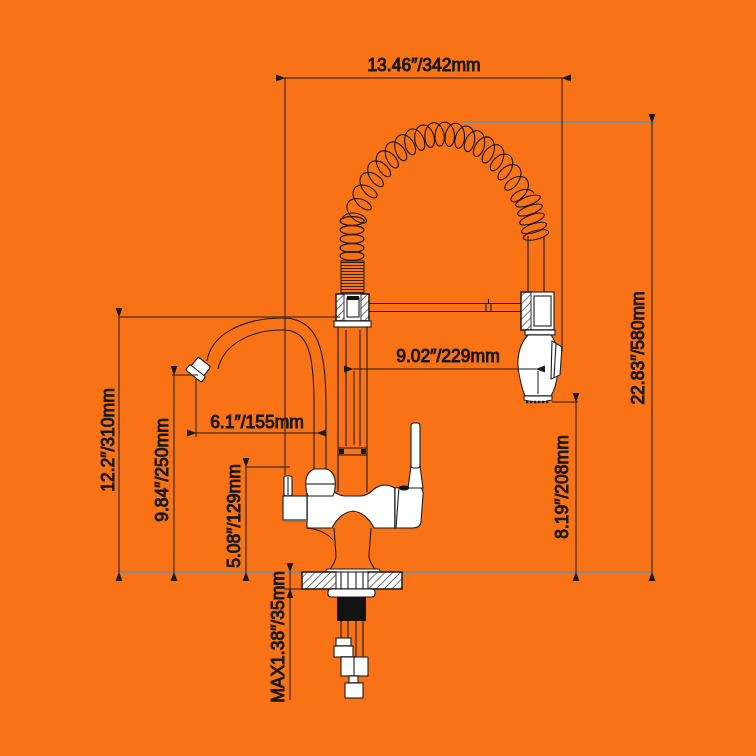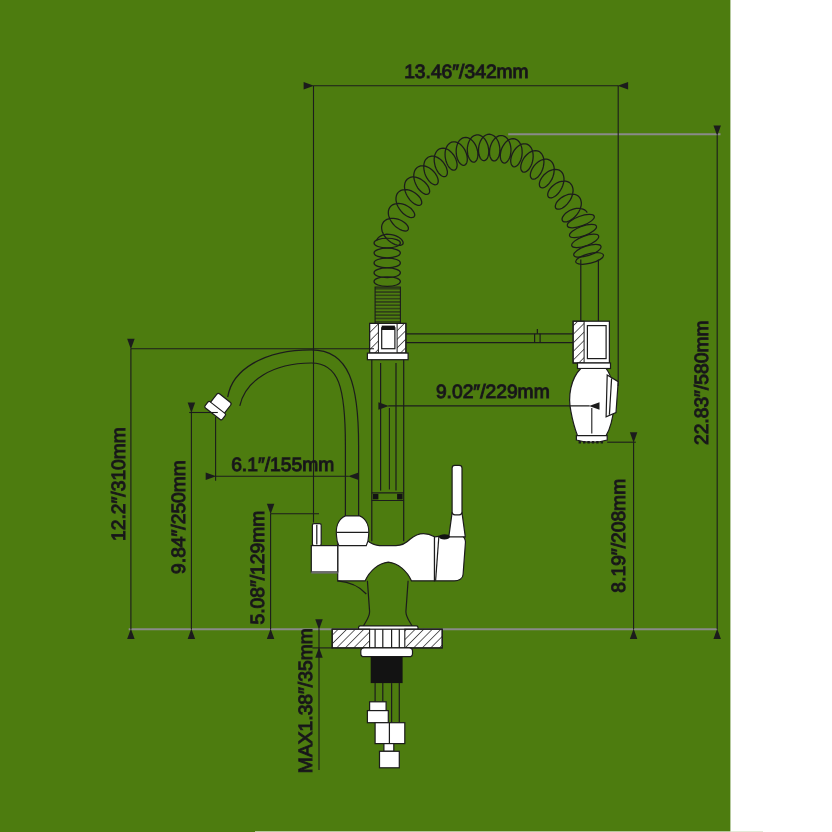--- a/index.html
+++ b/index.html
@@ -1,16 +1,16 @@
 <!DOCTYPE html>
 <html><head>
 <meta charset="utf-8">
 <style>
   html,body{margin:0;padding:0;background:#ffffff;}
-  .stage{width:664px;height:756px;position:relative;background:#4d7c0f;}
+  .stage{width:756px;height:756px;position:relative;background:#f97316;}
   .ln{stroke:#1c1c1c;fill:none;stroke-width:1.1;}
   .fw{fill:#ffffff;stroke:#1c1c1c;stroke-width:1.1;}
   .dim{stroke:#1c1c1c;stroke-width:1;fill:none;}
   .ref{stroke:#8a8a8a;stroke-width:1.8;fill:none;}
   .dark{fill:#131313;stroke:none;}
   .txt{font-family:"Liberation Sans", sans-serif;font-size:17.5px;fill:#111;}
 </style>
 </head>
 <body>
 

